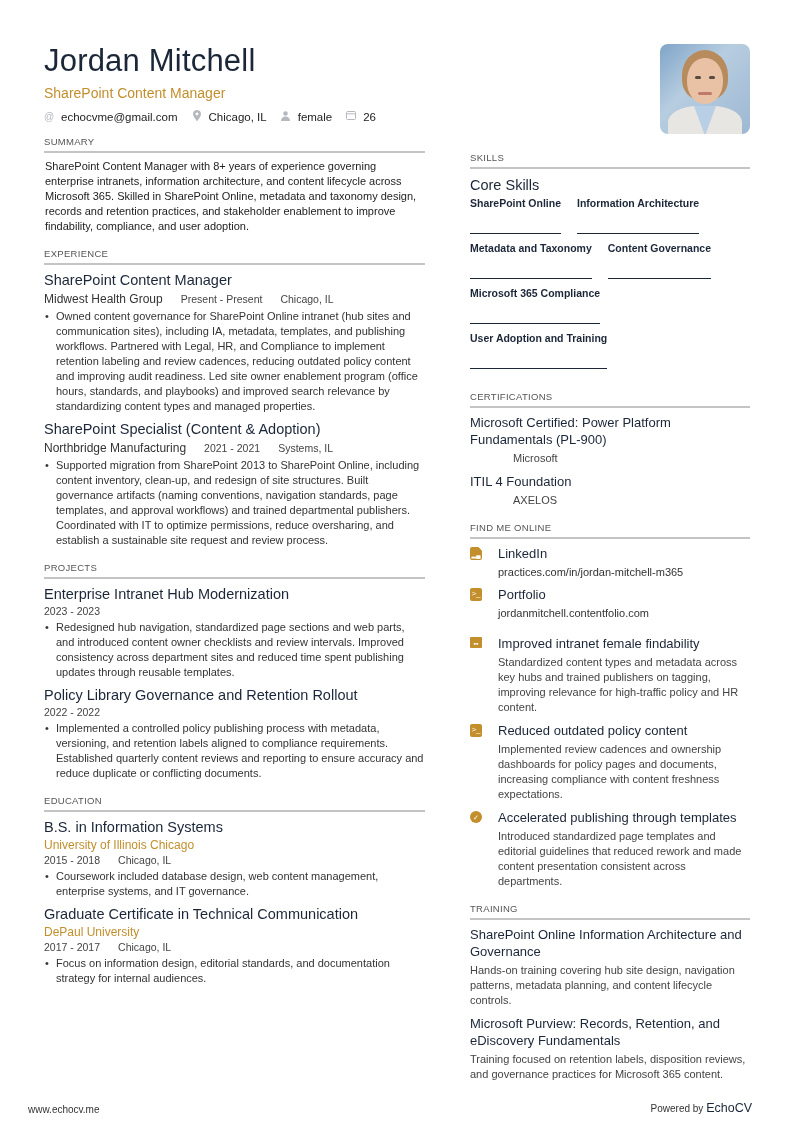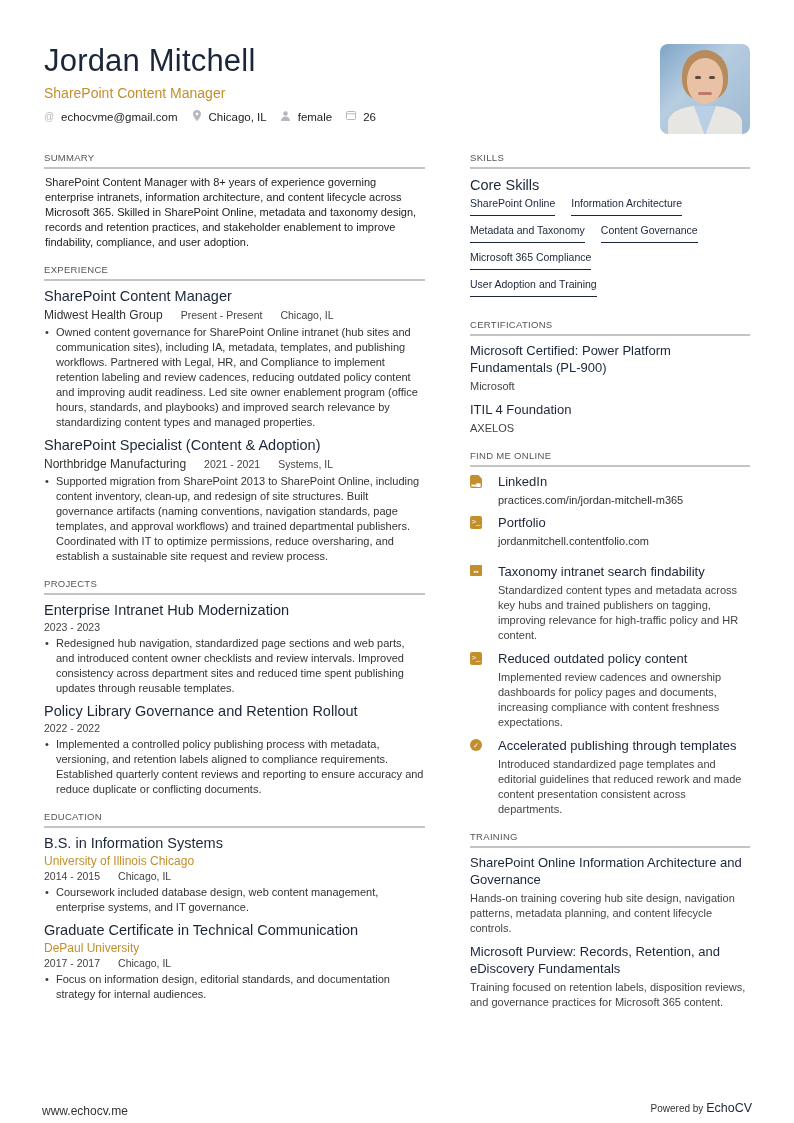--- a/index.html
+++ b/index.html
@@ -15,21 +15,21 @@
 
   .photo { position: absolute; left: 660px; top: 44px; width: 90px; height: 90px; border-radius: 8px; overflow: hidden;
     background: linear-gradient(135deg, #7fa4c8 0%, #b7cde0 40%, #9db8d2 100%); }
   .photo .hair { position: absolute; left: 22px; top: 6px; width: 46px; height: 50px; border-radius: 50% 50% 40% 40%; background: #b78b5c; }
   .photo .face { position: absolute; left: 27px; top: 14px; width: 36px; height: 46px; border-radius: 48%; background: #e9c2a5; }
   .photo .eye { position: absolute; top: 32px; width: 6px; height: 3px; background: #5a4a3e; border-radius: 2px; }
   .photo .mouth { position: absolute; left: 38px; top: 48px; width: 14px; height: 3px; background: #c07a6c; border-radius: 3px; }
   .photo .body { position: absolute; left: 8px; top: 62px; width: 74px; height: 40px; border-radius: 40% 40% 0 0; background: #e8e6e2; }
   .photo .shirt { position: absolute; left: 34px; top: 62px; width: 22px; height: 30px; background: #b9cfe6; clip-path: polygon(0 0,100% 0,50% 100%); }
 
-  .col-left { position: absolute; left: 44px; top: 152px; width: 381px; }
+  .col-left { position: absolute; left: 44px; top: 136px; width: 381px; }
   .col-right { position: absolute; left: 470px; top: 152px; width: 280px; }
 
   .sec-title { font-size: 9.5px; color: #555; letter-spacing: 0.3px; text-transform: uppercase; padding-bottom: 3px; border-bottom: 2px solid #c4c4c4; margin-bottom: 6px; line-height: 12px; }
   .section { margin-bottom: 14px; }
 
   .summary { font-size: 11px; line-height: 15px; color: #222; padding-left: 1px; }
 
   .item-title { font-size: 14.5px; color: #1b2638; line-height: 19px; }
   .meta { font-size: 12px; color: #333; line-height: 16px; margin-top: 1px; display: flex; align-items: flex-end; }
   .meta .company { margin-right: 18px; }
@@ -38,40 +38,40 @@
   .bullets { list-style: none; margin-top: 2px; margin-bottom: 6px; }
   .bullets li { position: relative; padding-left: 12px; font-size: 11px; line-height: 15px; color: #333; }
   .bullets li::before { content: "•"; position: absolute; left: 1px; top: 0; color: #333; }
   .date-line { font-size: 10.5px; color: #444; line-height: 14px; }
   .edu-school { font-size: 12px; color: #c28f2c; line-height: 16px; }
   .edu-meta { font-size: 10.5px; color: #444; line-height: 14px; display: flex; }
   .edu-meta .dates { margin-right: 18px; }
 
   .core-title { font-size: 14.5px; color: #1b2638; line-height: 20px; margin-bottom: 2px; }
   .skills { display: flex; flex-wrap: wrap; }
-  .skill { font-size: 10.5px; font-weight: 400; color: #1b2638; padding-bottom: 5px; border-bottom: 1.5px solid #1b2638; margin-right: 16px; margin-bottom: 8px; line-height: 13px; }
+  .skill { font-size: 10.5px; font-weight: 700; color: #1b2638; padding-bottom: 23px; border-bottom: 1.5px solid #1b2638; margin-right: 16px; margin-bottom: 8px; line-height: 13px; }
 
   .cert-title { font-size: 13px; color: #1b2638; line-height: 17px; }
-  .cert-issuer { font-size: 11px; color: #444; line-height: 15px; margin-top: 3px; margin-bottom: 7px; }
+  .cert-issuer { font-size: 11px; color: #444; line-height: 15px; margin-top: 3px; margin-bottom: 7px; margin-left: 43px; }
 
   .link-row { display: flex; align-items: flex-start; margin-bottom: 6px; }
   .acc-icon { width: 12px; height: 13px; background: #c28f2c; border-radius: 2px; margin-right: 16px; margin-top: 2px; flex-shrink: 0; position: relative; }
   .acc-icon.circle { border-radius: 50%; width: 12px; height: 12px; }
   .acc-icon .glyph { position: absolute; left: 0; right: 0; top: -1px; text-align: center; color: #fff; font-size: 8px; line-height: 13px; }
   .link-label { font-size: 13px; color: #1b2638; line-height: 17px; }
   .link-url { font-size: 11px; color: #333; line-height: 15px; margin-top: 3px; }
 
   .ach { display: flex; align-items: flex-start; margin-bottom: 7px; }
   .ach-title { font-size: 13px; color: #1b2638; line-height: 17px; }
   .ach-desc { font-size: 11px; color: #444; line-height: 15px; margin-top: 3px; }
 
   .train-title { font-size: 13px; color: #1b2638; line-height: 17px; }
   .train-desc { font-size: 11px; color: #444; line-height: 15px; margin-top: 3px; margin-bottom: 7px; }
 
-  .footer-left { position: absolute; left: 42px; top: 1104px; font-size: 12px; color: #333; }
+  .footer-left { position: absolute; left: 28px; top: 1104px; font-size: 10px; color: #333; }
   .footer-right { position: absolute; right: 42px; top: 1101px; font-size: 10px; color: #333; }
   .footer-right .brand { font-size: 12.5px; color: #1b2638; }
 </style>
 </head>
 <body>
 
 <div class="header">
   <div class="name">Jordan Mitchell</div>
   <div class="role">SharePoint Content Manager</div>
   <div class="contacts">
@@ -173,21 +173,21 @@
     </div>
   </div>
 
   <div class="section">
     <div class="sec-title">EDUCATION</div>
 
     <div>
       <div class="item-title">B.S. in Information Systems</div>
       <div class="edu-school">University of Illinois Chicago</div>
       <div class="edu-meta">
-        <span class="dates">2014 - 2015</span>
+        <span class="dates">2015 - 2018</span>
         <span>Chicago, IL</span>
       </div>
       <ul class="bullets">
         <li>Coursework included database design, web content management, enterprise systems, and IT governance.</li>
       </ul>
     </div>
 
     <div>
       <div class="item-title">Graduate Certificate in Technical Communication</div>
       <div class="edu-school">DePaul University</div>
@@ -246,21 +246,21 @@
       </div>
     </div>
   </div>
 
   <div class="section">
     <div class="ach">
       <span class="acc-icon" style="height:11px;border-radius:1px;">
           <span class="glyph" style="font-size:7px;top:0">▪▪</span>
         </span>
       <div>
-        <div class="ach-title">Taxonomy intranet search findability</div>
+        <div class="ach-title">Improved intranet female findability</div>
         <div class="ach-desc">Standardized content types and metadata across key hubs and trained publishers on tagging, improving relevance for high-traffic policy and HR content.</div>
       </div>
     </div>
     <div class="ach">
       <span class="acc-icon">
           <span class="glyph">&gt;_</span>
         </span>
       <div>
         <div class="ach-title">Reduced outdated policy content</div>
         <div class="ach-desc">Implemented review cadences and ownership dashboards for policy pages and documents, increasing compliance with content freshness expectations.</div>

